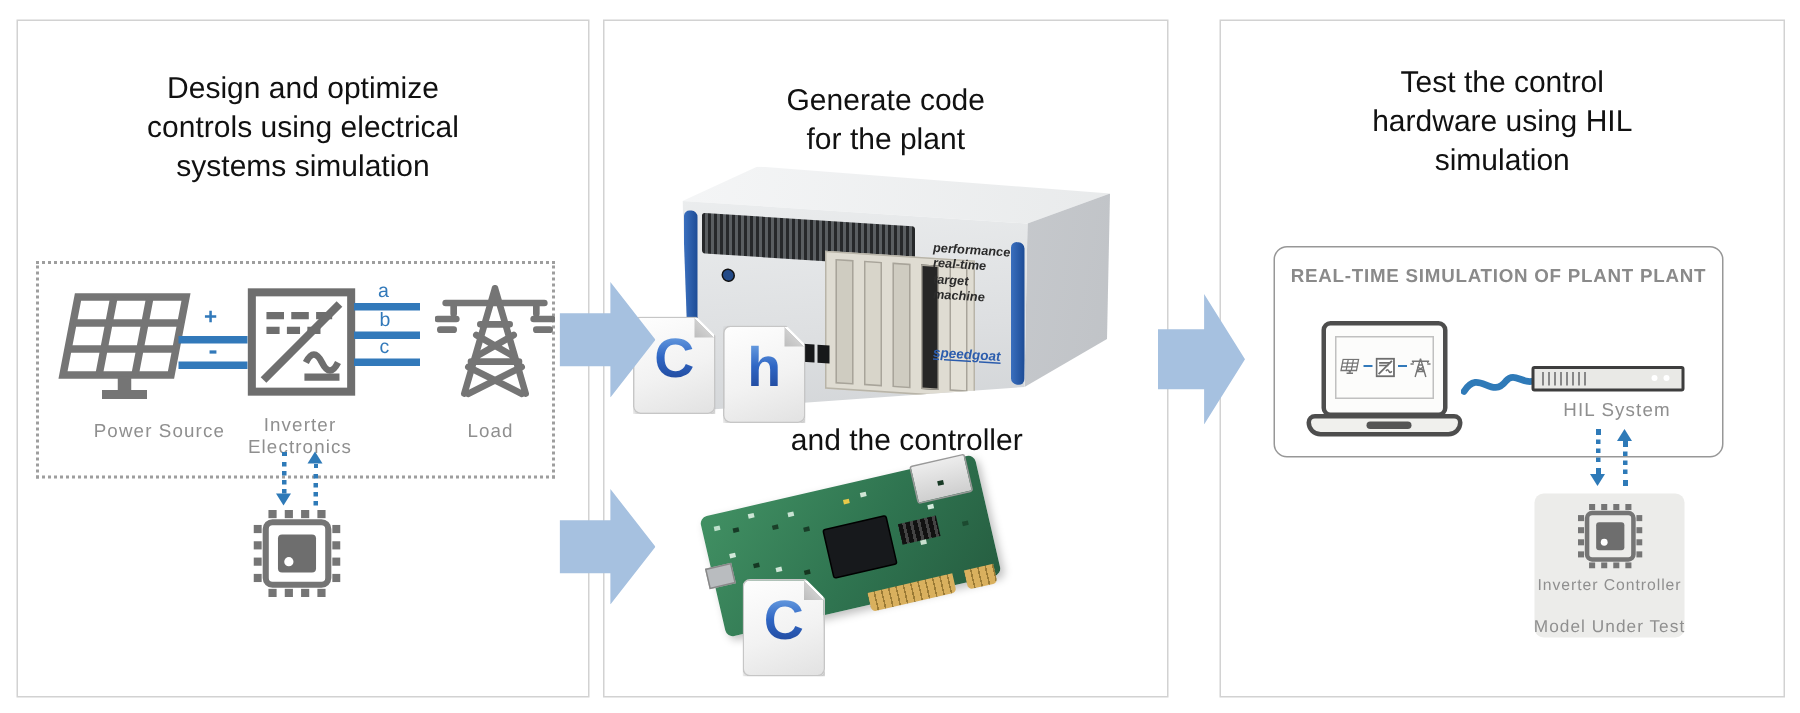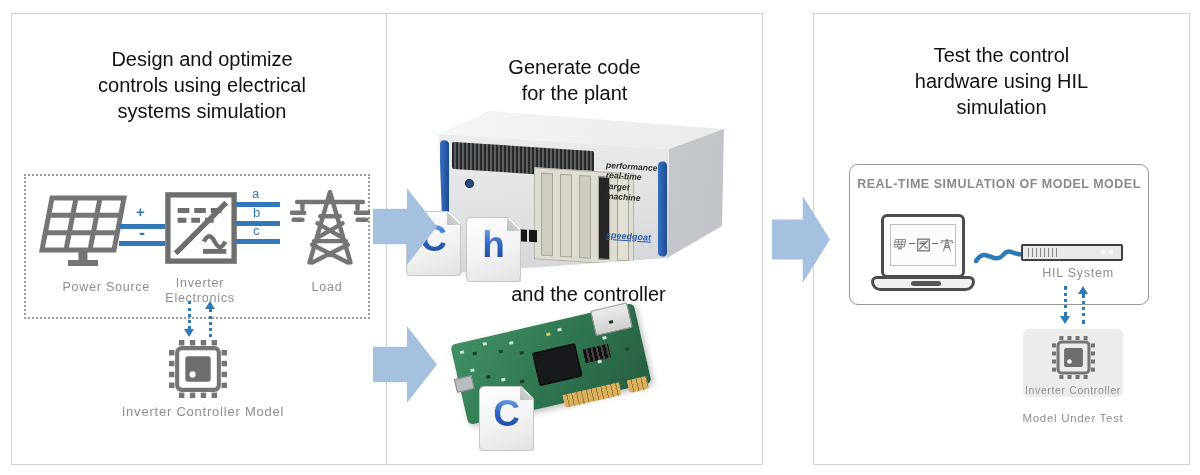--- a/index.html
+++ b/index.html
@@ -1,21 +1,21 @@
 <!DOCTYPE html>
 <html><head>
 <meta charset="utf-8">
 <style>
   html,body{margin:0;padding:0;background:#fff;}
   .stage{position:relative;width:1200px;height:475px;background:#fff;
          font-family:"Liberation Sans",sans-serif;overflow:hidden;}
   .panel{position:absolute;top:13px;height:452px;background:#fff;
          border:1.5px solid #d2d2d2;box-sizing:border-box;z-index:1;}
   #panel-design{left:11px;width:382px;}
-  #panel-generate{left:386px;width:377px;}
+  #panel-generate{left:402px;width:377px;}
   #panel-test{left:813px;width:377px;}
   .title{position:absolute;left:0;width:100%;text-align:center;color:#111;
          font-weight:normal;font-size:20px;line-height:26px;white-space:pre-line;}
   .pre{white-space:pre-line;}
   .lbl{position:absolute;color:#8f8f8f;font-size:12.5px;letter-spacing:.06em;
        text-align:center;line-height:15px;}
   .blue-line{position:absolute;height:5px;background:#3279ba;}
   .phase{position:absolute;color:#3279ba;font-size:13px;letter-spacing:.05em;}
   .dcsign{position:absolute;color:#3279ba;font-weight:bold;}
   .dotline{position:absolute;width:0;border-left:3px dotted #2e7ab8;}
@@ -82,21 +82,21 @@
      background:repeating-linear-gradient(180deg,#3279ba 0 1.5px,transparent 1.5px 4px);}
   .hil-box{position:absolute;left:207px;top:230px;width:102px;height:17px;background:#e9e9e6;
      border:2px solid #3d3d3d;border-radius:2px;box-sizing:border-box;}
   .hil-vents{position:absolute;left:5px;top:2px;width:32px;height:9px;
      background:repeating-linear-gradient(90deg,#888 0 1.5px,transparent 1.5px 4px);}
   .hil-dot{position:absolute;top:4px;width:4px;height:4px;border-radius:50%;background:#fff;}
   .sim-box{position:absolute;left:35px;top:150px;width:300px;height:141px;
      border:1.5px solid #979797;border-radius:9px;box-sizing:border-box;}
   .sim-title{position:absolute;left:0;top:12px;width:100%;text-align:center;color:#8a8a8a;
      font-weight:bold;font-size:12.5px;letter-spacing:.04em;}
-  .dut-box{position:absolute;left:209px;top:315px;width:100px;height:68px;
+  .dut-box{position:absolute;left:209px;top:315px;width:100px;height:96px;
      background:#ececea;border-radius:6px;}
   .cable{position:absolute;left:160px;top:227px;width:52px;height:30px;}
 </style>
 </head>
 <body>
 
 <div class="stage">
 
   <div class="panel" id="panel-design">
     <div class="title" style="top:32px;">Design and optimize
@@ -167,21 +167,20 @@
           <rect x="0" y="47" width="6" height="6"></rect>
         <rect x="58" y="11" width="6" height="6"></rect>
           <rect x="58" y="23" width="6" height="6"></rect>
         <rect x="58" y="35" width="6" height="6"></rect>
           <rect x="58" y="47" width="6" height="6"></rect>
       </g>
       <rect x="9" y="9" width="46" height="46" rx="5" fill="#fff" stroke="#757575" stroke-width="4.5"></rect>
       <rect x="18" y="18" width="28" height="28" rx="3" fill="#6e6e6e"></rect>
       <circle cx="26" cy="38" r="3.4" fill="#fff"></circle>
     </svg>
-    <div class="lbl" style="left:60px;top:390px;width:262px;font-size:13px;">Inverter Controller Model</div>
   </div>
 
   <div class="panel" id="panel-generate">
     <div class="title" style="top:40px;">Generate code
 for the plant</div>
 
     <div class="machine">
       <div class="m-face m-top"></div>
       <div class="m-face m-side"></div>
       <div class="m-face m-front">
@@ -241,21 +240,21 @@
       <div class="file-letter">C</div>
     </div>
   </div>
 
   <div class="panel" id="panel-test">
     <div class="title" style="top:28px;">Test the control
 hardware using HIL
 simulation</div>
 
     <div class="sim-box">
-      <div class="sim-title">REAL-TIME SIMULATION OF MODEL MODEL</div>
+      <div class="sim-title">REAL-TIME SIMULATION OF PLANT PLANT</div>
     </div>
 
     <div style="position:absolute;left:57px;top:200px;width:104px;height:80px;">
       <div class="laptop-screen">
         <div class="mini-diag">
           <svg width="14" height="12" viewBox="0 0 96 84">
             <polygon points="16,4 88,4 78,56 6,56" fill="#fff" stroke="#757575" stroke-width="6"></polygon>
             <path d="M12.7,21.3 H84.7 M9.3,38.7 H81.3 M40,4 L30,56 M64,4 L54,56" stroke="#757575" stroke-width="6" fill="none"></path>
             <path d="M47,57 V66" stroke="#757575" stroke-width="10"></path>
               <path d="M32,69 H62" stroke="#757575" stroke-width="7"></path>

